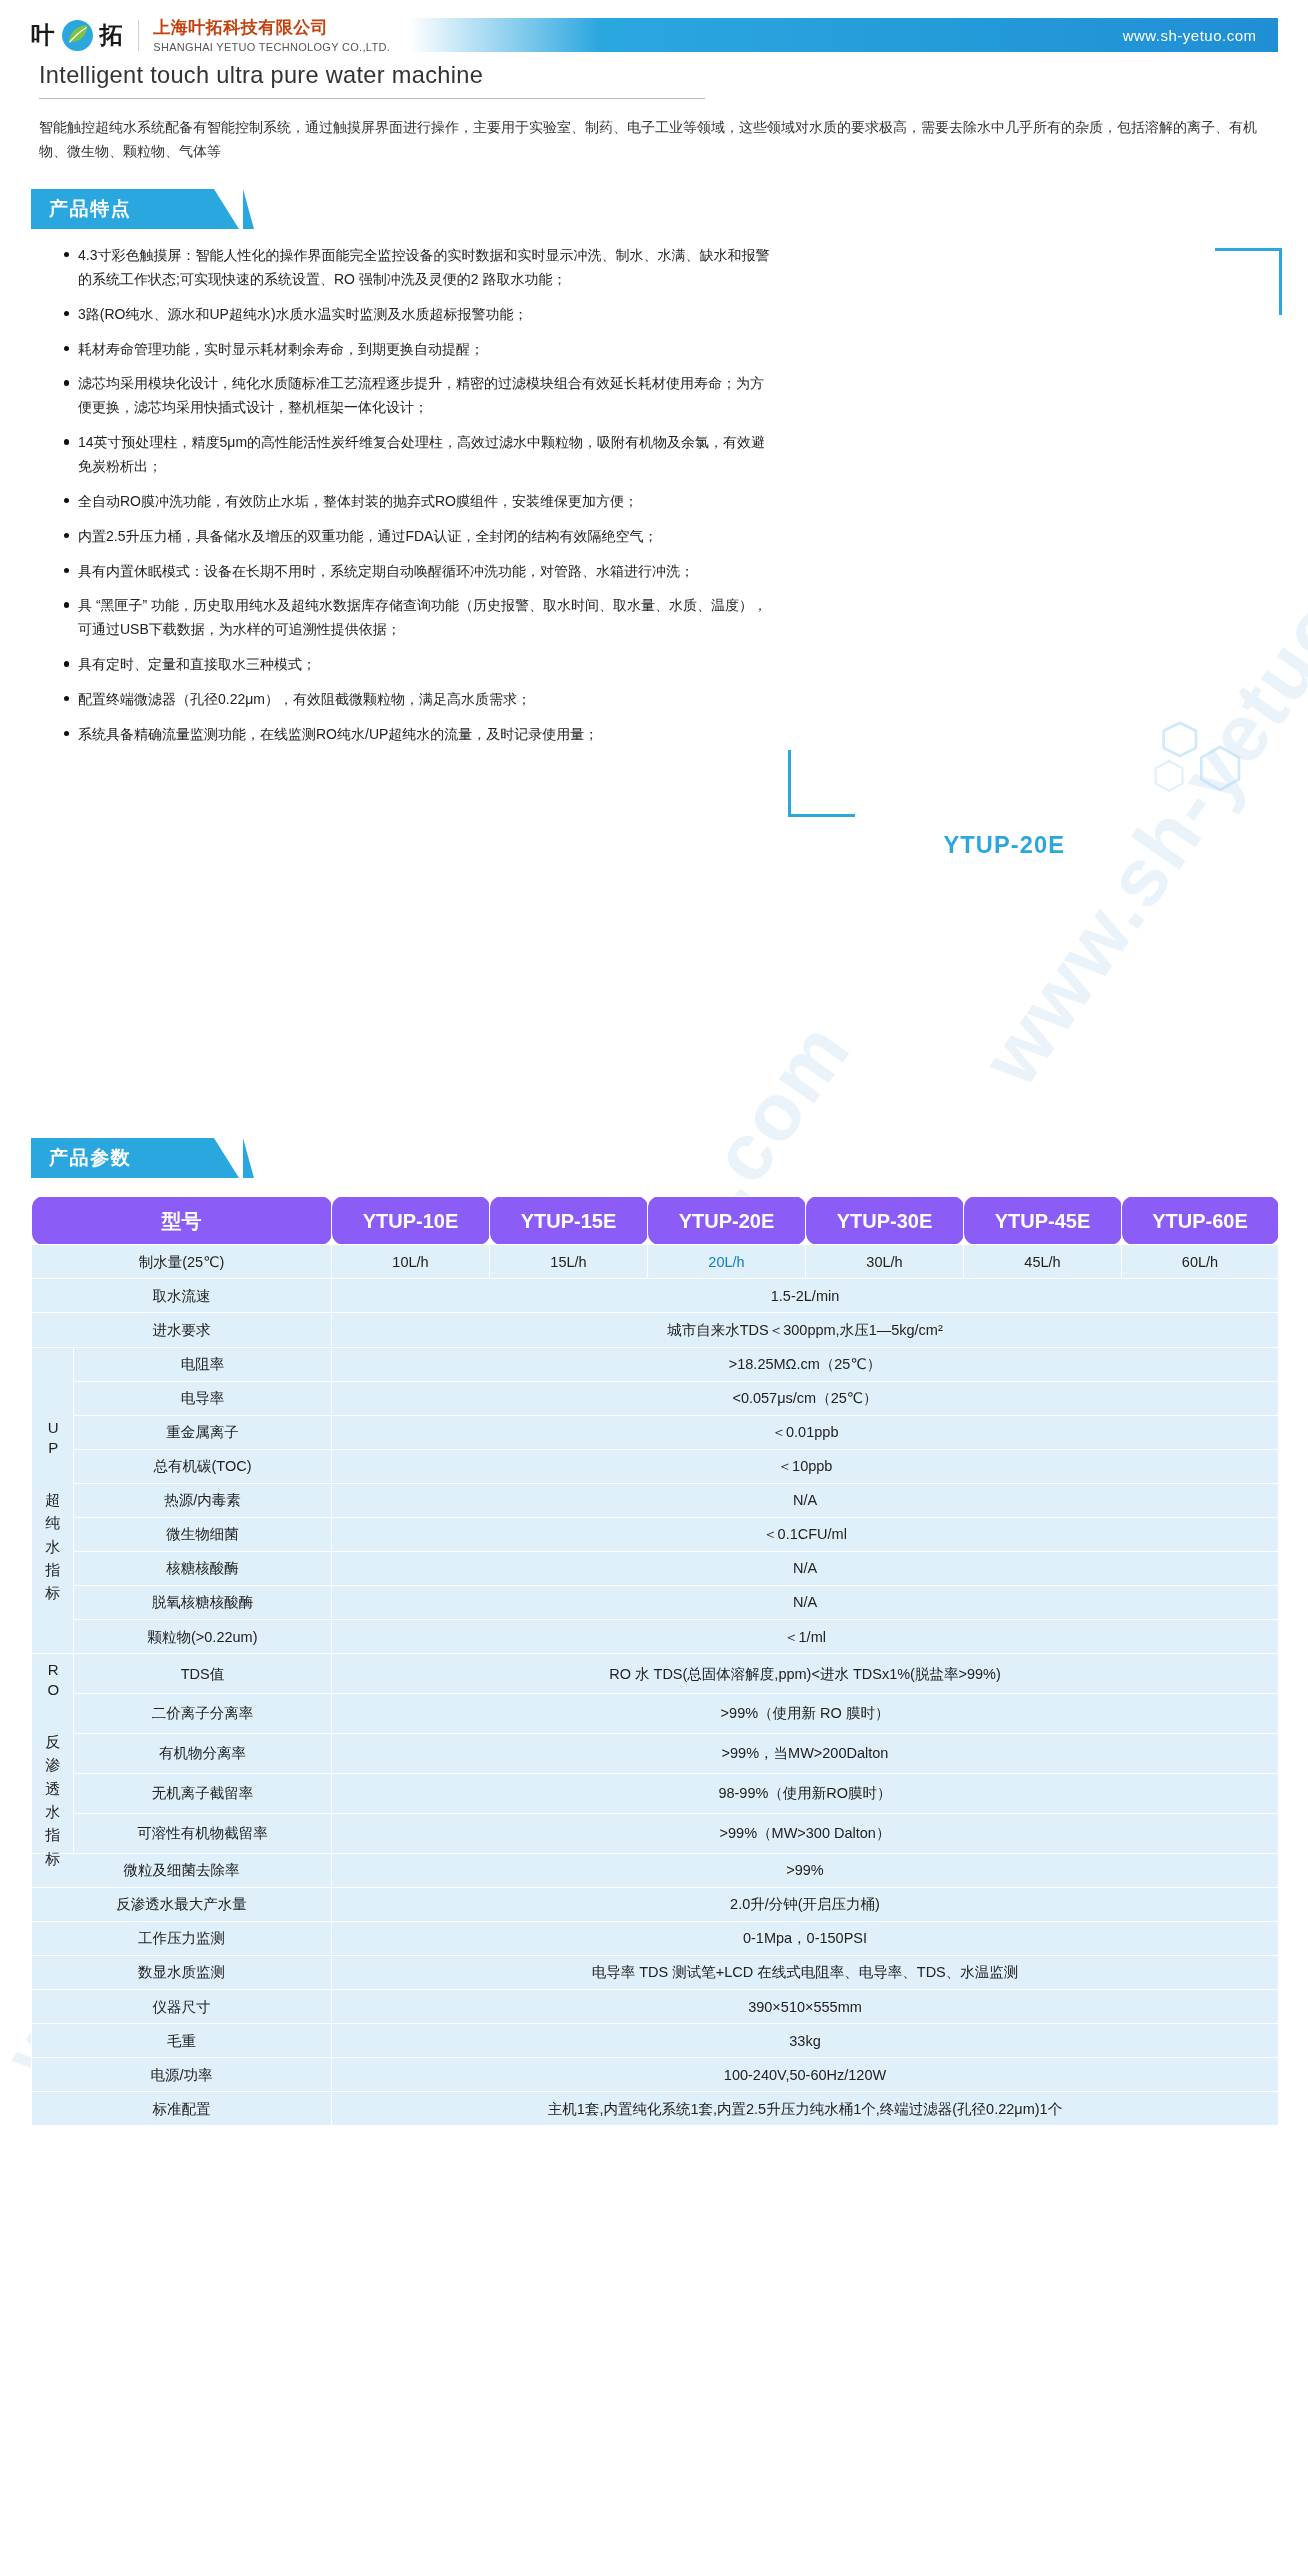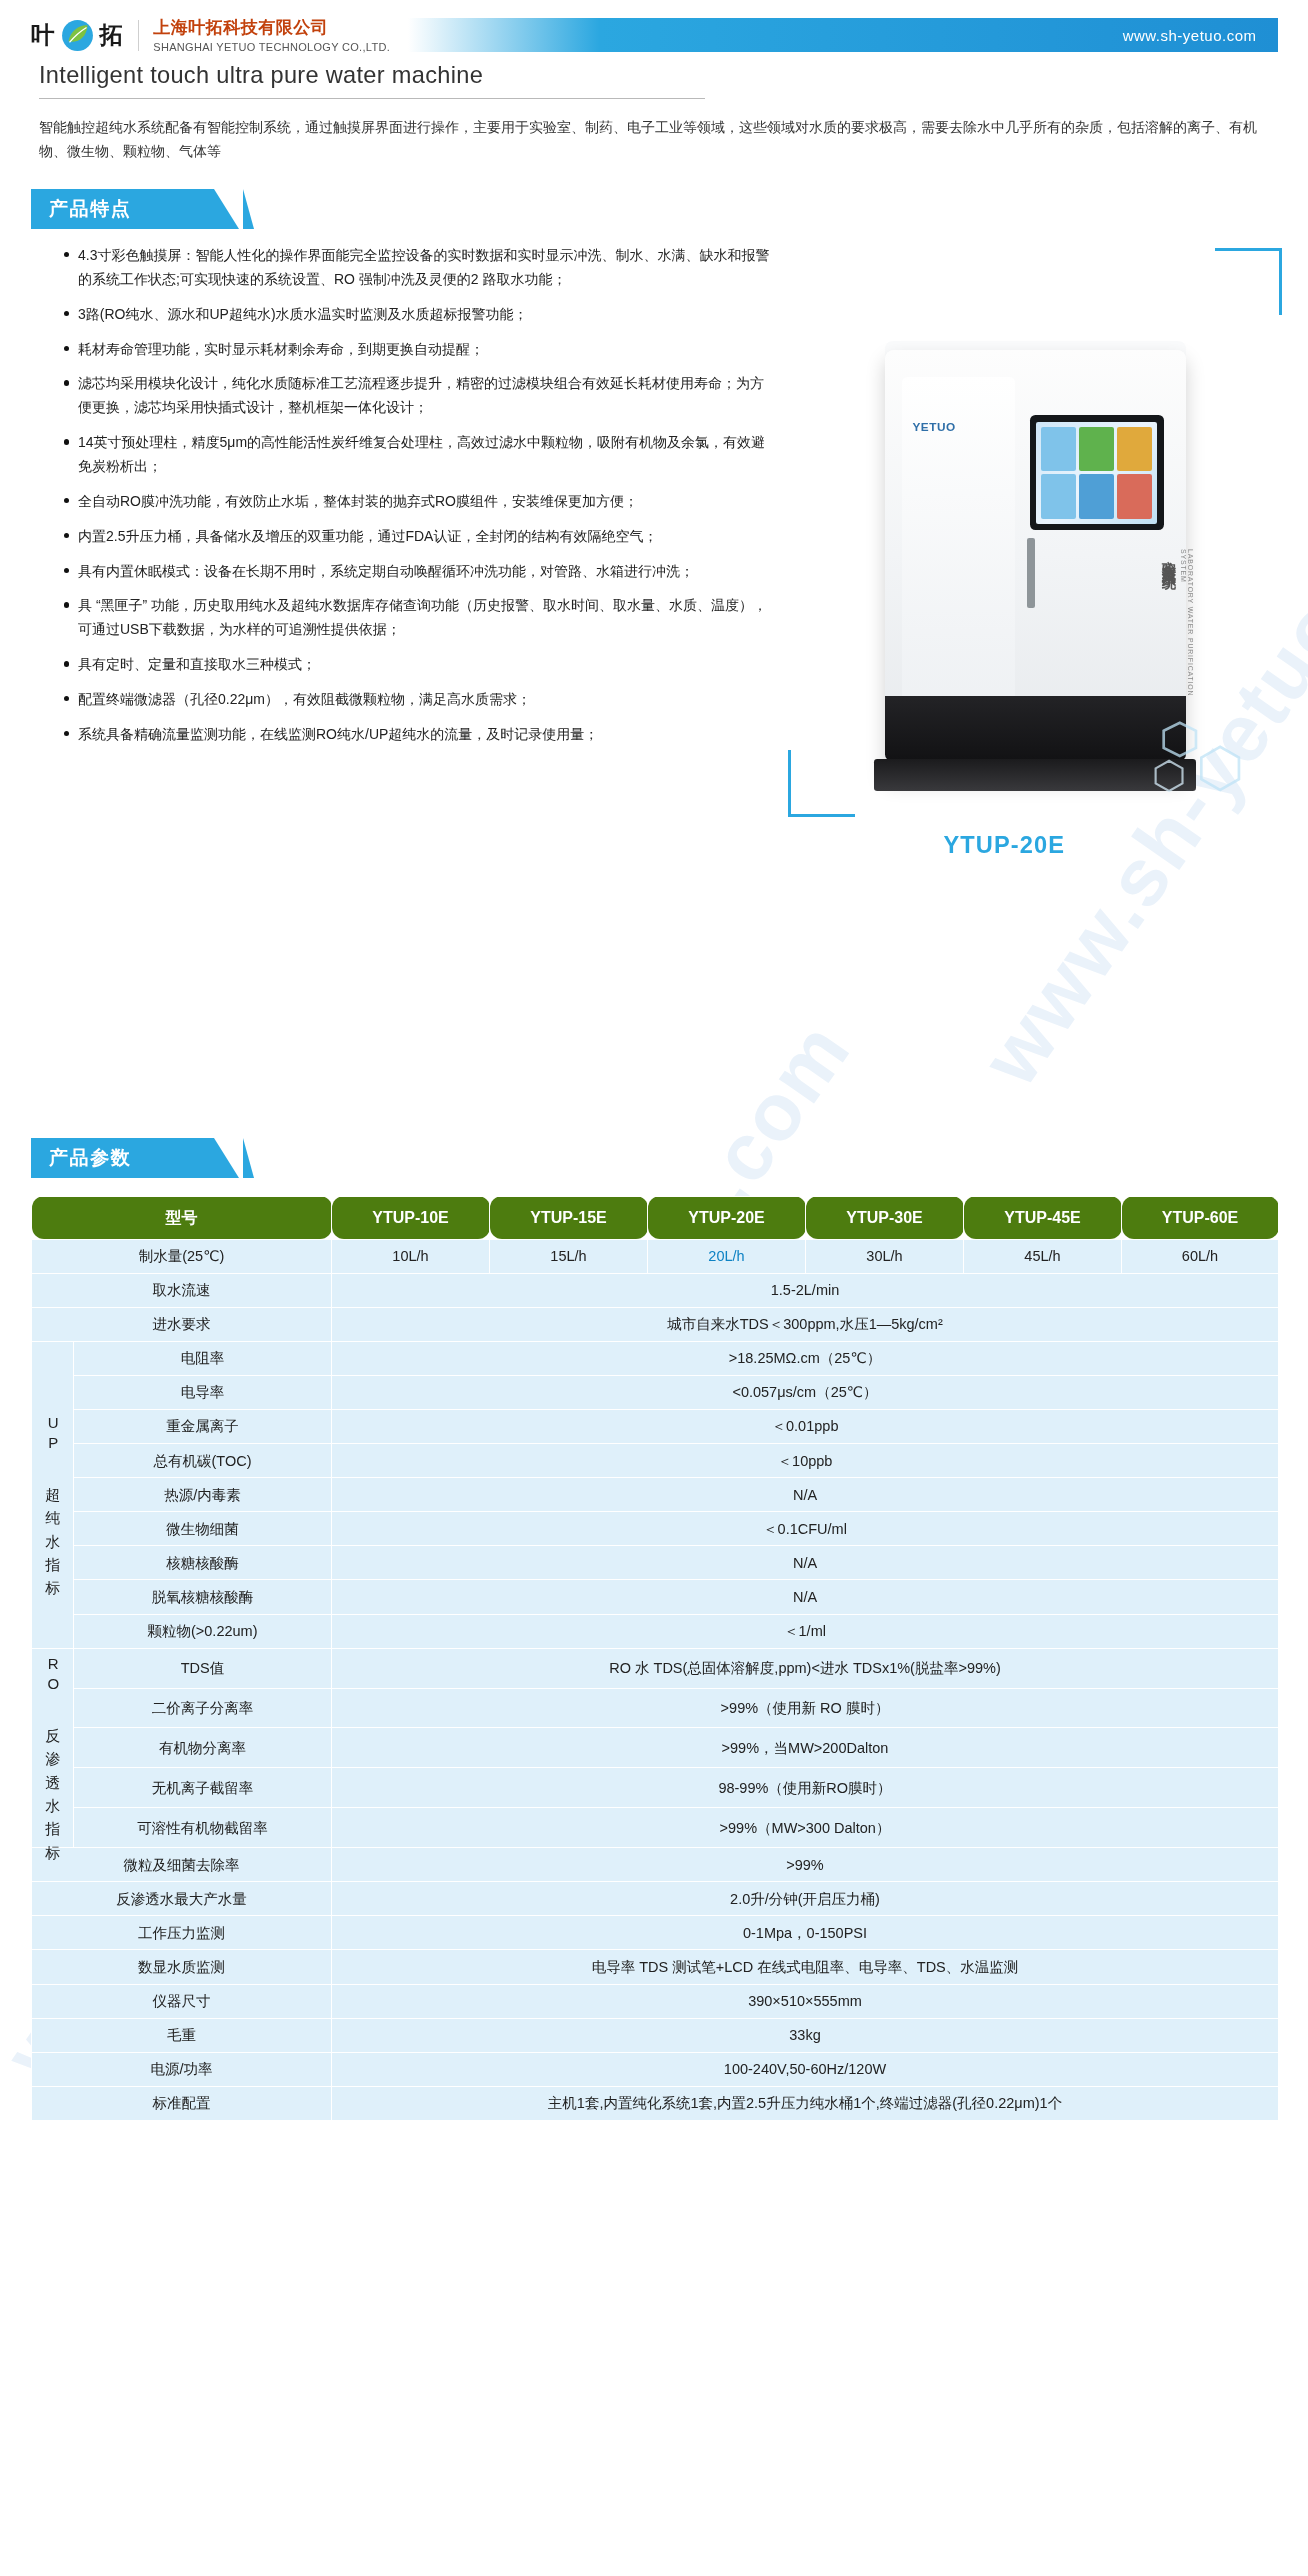--- a/index.html
+++ b/index.html
@@ -353,23 +353,23 @@
   table.params td, table.params th {
     border: 1.1px solid #ffffff;
     padding: 6.4px 5.4px;
     text-align: center;
     vertical-align: middle;
     background: #dff0fa;
     font-weight: normal;
     line-height: 1.4;
   }
   table.params tr.head td, table.params tr.head th {
-    background: #4d7c0f;
+    background: #8b5cf6;
     color: #fff;
-    font-size: 16px;
+    font-size: 20px;
     font-weight: bold;
     padding: 9.7px 5.4px;
     border-radius: 12px;
   }
   td.label {
     background: #bfe3f6;
     font-weight: normal;
   }
   td.groupcol {
     background: #a9d9f1;
@@ -449,41 +449,20 @@
         <li>具 “黑匣子” 功能，历史取用纯水及超纯水数据库存储查询功能（历史报警、取水时间、取水量、水质、温度），可通过USB下载数据，为水样的可追溯性提供依据；</li>
         <li>具有定时、定量和直接取水三种模式；</li>
         <li>配置终端微滤器（孔径0.22μm），有效阻截微颗粒物，满足高水质需求；</li>
         <li>系统具备精确流量监测功能，在线监测RO纯水/UP超纯水的流量，及时记录使用量；</li>
       </ul>
 
       <div class="product-area">
         <div class="corner-tr"></div>
         <div class="corner-bl"></div>
 
-        <div class="machine">
-          <div class="top-cap"></div>
-          <div class="body"></div>
-          <div class="left-col"></div>
-          <div class="brand">YETUO</div>
-          <div class="screen-frame">
-            <div class="screen">
-              <i></i>
-              <i></i>
-              <i></i>
-              <i></i>
-              <i></i>
-              <i></i>
-            </div>
-          </div>
-          <div class="tap"></div>
-          <div class="dark-strip"></div>
-          <div class="side-label">实验室超纯水系统</div>
-          <div class="side-label-en">LABORATORY WATER PURIFICATION SYSTEM</div>
-          <div class="base"></div>
-        </div>
 
         <div class="model-name">YTUP-20E</div>
 
         <span class="hex-deco">
           <svg width="124" height="86" viewBox="0 0 230 160" aria-hidden="true">
             <polygon points="40,20 70,5 100,20 100,52 70,67 40,52" fill="none" stroke="#bfe3f6" stroke-width="5"></polygon>
             <polygon points="110,70 145,50 180,70 180,110 145,130 110,110" fill="none" stroke="#bfe3f6" stroke-width="5"></polygon>
             <polygon points="25,90 50,76 75,90 75,118 50,132 25,118" fill="none" stroke="#d6ecf9" stroke-width="4"></polygon>
           </svg>
         </span>

